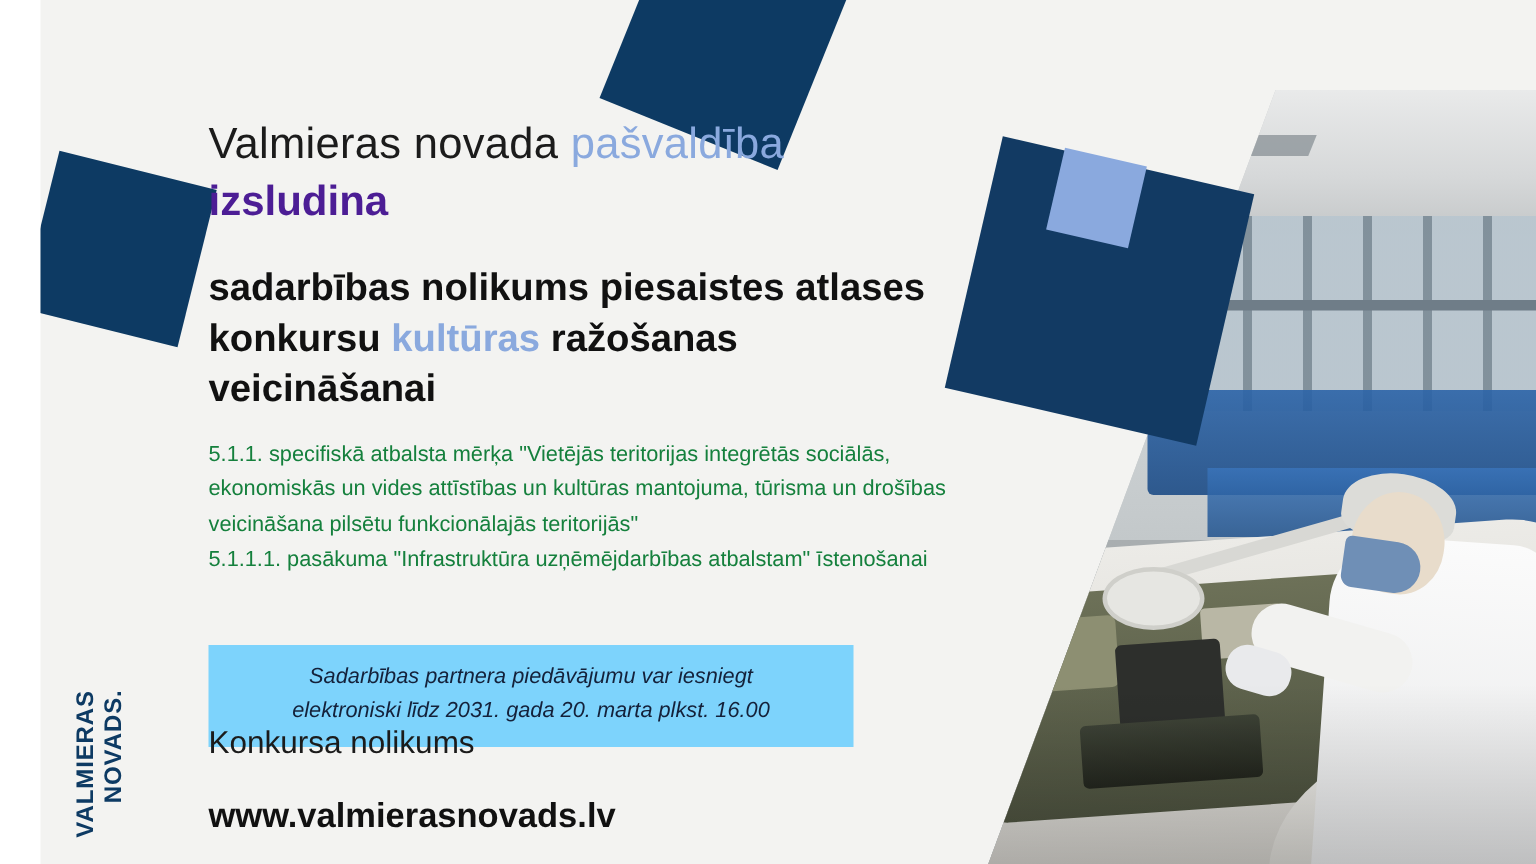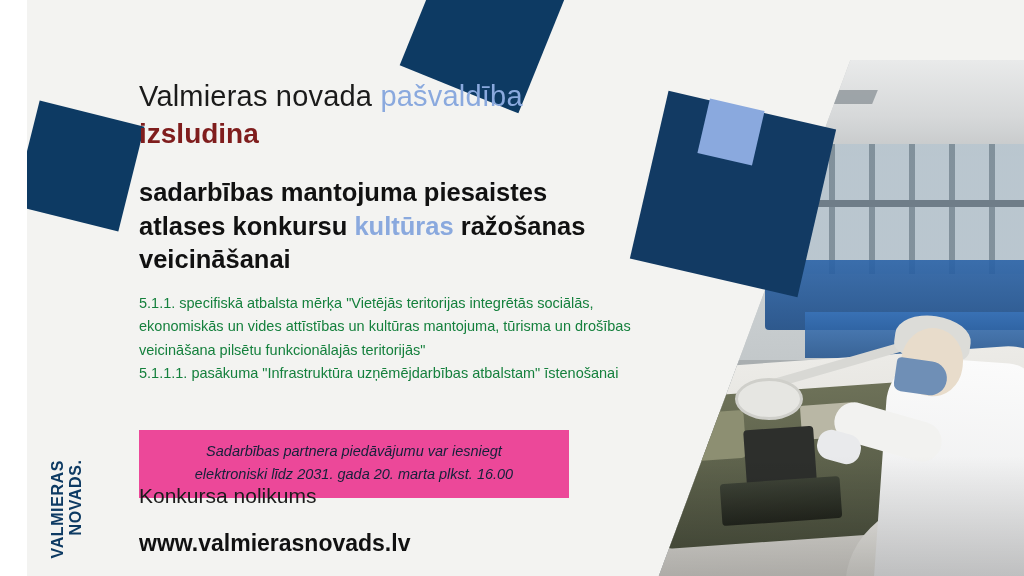--- a/index.html
+++ b/index.html
@@ -219,21 +219,21 @@
   }
   .headline1 .accent {
     color: #8aa9de;
   }
   .headline2 {
     position: absolute;
     left: 112px;
     top: 118px;
     font-size: 28px;
     font-weight: bold;
-    color: #7f1d1d;
+    color: #4c1d95;
   }
   .headline3 {
     position: absolute;
     left: 112px;
     top: 176px;
     width: 480px;
     font-size: 25.5px;
     font-weight: bold;
     line-height: 1.32;
     color: #111111;
@@ -252,21 +252,21 @@
   }
   .body-text p {
     margin: 0;
   }
   .callout {
     position: absolute;
     left: 112px;
     top: 430px;
     width: 430px;
     padding: 10px 12px 12px 12px;
-    background: #ec4899;
+    background: #7dd3fc;
     box-sizing: border-box;
     text-align: center;
     font-style: italic;
     font-size: 14.5px;
     line-height: 1.6;
     color: #14213a;
   }
   .callout p { margin: 0; }
   .regulations {
     position: absolute;
@@ -339,21 +339,21 @@
   <div class="sq sq-mid-big"></div>
   <div class="sq sq-mid-small"></div>
 
   <div class="headline1">
     <span>Valmieras novada </span><span class="accent">pašvaldība</span>
   </div>
 
   <div class="headline2">izsludina</div>
 
   <div class="headline3">
-    <span>sadarbības mantojuma piesaistes atlases konkursu </span><span class="accent">kultūras</span><span> ražošanas veicināšanai</span>
+    <span>sadarbības nolikums piesaistes atlases konkursu </span><span class="accent">kultūras</span><span> ražošanas veicināšanai</span>
   </div>
 
   <div class="body-text">
     <p>5.1.1. specifiskā atbalsta mērķa "Vietējās teritorijas integrētās sociālās, ekonomiskās un vides attīstības un kultūras mantojuma, tūrisma un drošības veicināšana pilsētu funkcionālajās teritorijās"</p>
     <p>5.1.1.1. pasākuma "Infrastruktūra uzņēmējdarbības atbalstam" īstenošanai</p>
   </div>
 
   <div class="callout">
     <p>Sadarbības partnera piedāvājumu var iesniegt</p>
     <p>elektroniski līdz 2031. gada 20. marta plkst. 16.00</p>

